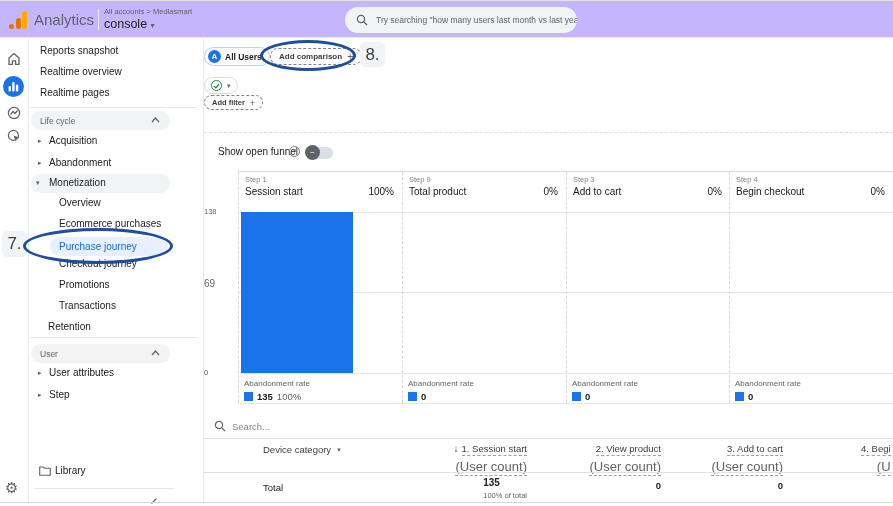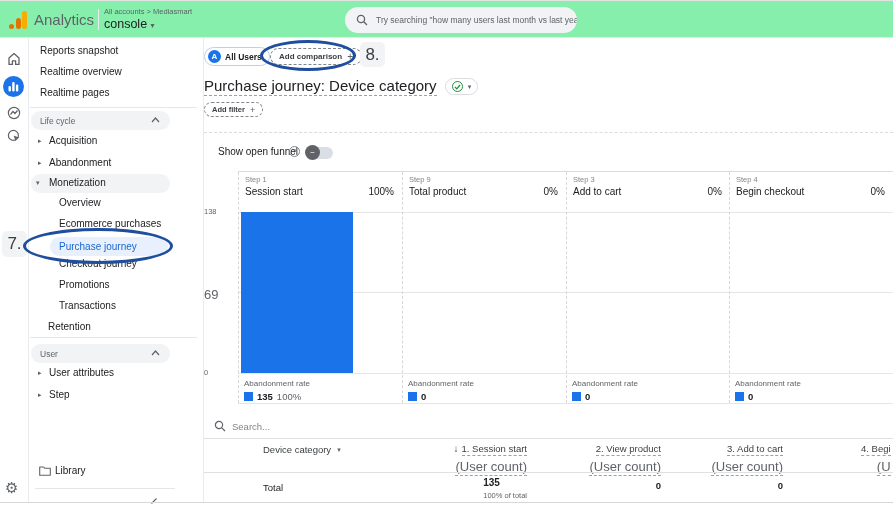--- a/index.html
+++ b/index.html
@@ -30,21 +30,21 @@
   .ellipse{position:absolute;border:3.5px solid #1e4e9d;border-radius:50%;z-index:6;background:transparent;}
   .annlab{position:absolute;background:#f1f3f4;border-radius:5px;color:#3c4043;font-size:17px;
           display:flex;align-items:center;justify-content:center;z-index:6;}
   svg{display:block;}
 </style>
 </head>
 <body>
 
 <div class="app">
 
-  <div class="abs" style="left:0;top:0;width:893px;height:38px;background:#86efac;border-top:1px solid #e3e3e3;border-bottom:1px solid #e8eaed;">
+  <div class="abs" style="left:0;top:0;width:893px;height:38px;background:#c4b5fd;border-top:1px solid #e3e3e3;border-bottom:1px solid #e8eaed;">
 
     <div class="abs" style="left:9px;top:10px;width:20px;height:18px;">
       <div class="abs" style="left:13px;top:0;width:5px;height:18px;background:#f9ab00;border-radius:2.5px;"></div>
       <div class="abs" style="left:6.5px;top:7px;width:5px;height:11px;background:#e37400;border-radius:2.5px;"></div>
       <div class="abs" style="left:0;bottom:0;width:5px;height:5px;background:#e37400;border-radius:50%;"></div>
     </div>
     <div class="abs nw" style="left:34px;top:10px;font-size:15px;color:#5f6368;">Analytics</div>
     <div class="vline" style="left:98px;top:8px;height:21px;"></div>
     <div class="abs nw" style="left:104px;top:6px;font-size:7.5px;color:#5f6368;">All accounts &gt; Mediasmart</div>
     <div class="abs nw" style="left:104px;top:16px;font-size:12.5px;color:#202124;">
@@ -167,32 +167,31 @@
   </div>
 
   <div class="chip abs" style="left:270px;top:48px;height:17px;border:1px dashed #80868b;border-radius:9px;padding:0 8px;gap:5px;">
     <span style="font-size:8px;font-weight:600;color:#3c4043;">Add comparison</span>
     <span style="font-size:10px;color:#5f6368;">+</span>
   </div>
   <div class="ellipse" style="left:260px;top:40px;width:96px;height:31px;"></div>
   <div class="annlab" style="left:360px;top:42px;width:25px;height:25px;">8.</div>
 
   <div class="abs" style="left:204px;top:77px;display:flex;align-items:center;gap:8px;">
-    <span class="dashed-u nw" style="font-size:15px;color:#202124;">Purchase journey: Device category</span>
     <span class="chip" style="height:17px;border:1px solid #dadce0;border-radius:9px;padding:0 6px;gap:5px;">
       <span style="width:11px;height:11px;border-radius:50%;border:1.3px solid #1e8e3e;display:inline-flex;align-items:center;justify-content:center;">
         <svg width="7" height="6" viewBox="0 0 7 6">
             <polyline points="1,3 2.8,4.8 6,1" fill="none" stroke="#1e8e3e" stroke-width="1.2"></polyline>
           </svg>
       </span>
       <span style="font-size:7px;color:#5f6368;">▾</span>
     </span>
   </div>
 
-  <div class="chip abs" style="left:204px;top:102px;height:15px;border:1px dashed #80868b;border-radius:8px;padding:0 7px;gap:5px;">
+  <div class="chip abs" style="left:204px;top:95px;height:15px;border:1px dashed #80868b;border-radius:8px;padding:0 7px;gap:5px;">
     <span style="font-size:7.5px;font-weight:700;color:#3c4043;">Add filter</span>
     <span style="font-size:9px;color:#5f6368;">+</span>
   </div>
 
   <div class="abs" style="left:204px;top:132px;width:689px;border-top:1px dashed #dadce0;"></div>
 
   <div class="abs nw" style="left:218px;top:146px;font-size:10px;font-weight:500;color:#202124;">Show open funnel</div>
   <span class="abs" style="left:289px;top:146px;width:11px;height:11px;border:1px solid #80868b;border-radius:50%;display:inline-flex;align-items:center;justify-content:center;">
     <span style="font-size:7px;color:#5f6368;">?</span>
   </span>
@@ -202,21 +201,21 @@
     </span>
   </div>
 
   <div class="hline" style="left:238px;top:171px;width:655px;background:#dadce0;"></div>
 
   <div class="hline" style="left:238px;top:212px;width:655px;"></div>
   <div class="hline" style="left:238px;top:292px;width:655px;"></div>
   <div class="hline" style="left:238px;top:373px;width:655px;"></div>
 
   <div class="abs r nw" style="left:204px;top:207px;width:30px;font-size:7.5px;color:#5f6368;">138</div>
-  <div class="abs r nw" style="left:204px;top:287px;width:30px;font-size:13px;color:#5f6368;">69</div>
+  <div class="abs r nw" style="left:204px;top:278px;width:30px;font-size:10px;color:#5f6368;">69</div>
   <div class="abs r nw" style="left:204px;top:368px;width:30px;font-size:7.5px;color:#5f6368;">0</div>
 
   <div class="fcol" style="left:238px;">
     <div class="fstep">Step 1</div>
     <div class="fname">Session start</div>
     <div class="fpct">100%</div>
     <div class="abs" style="left:2px;top:40px;width:112px;height:161px;background:#1a73e8;"></div>
     <div class="ablab">Abandonment rate</div>
     <div class="abrow">
       <span class="sq"></span>

